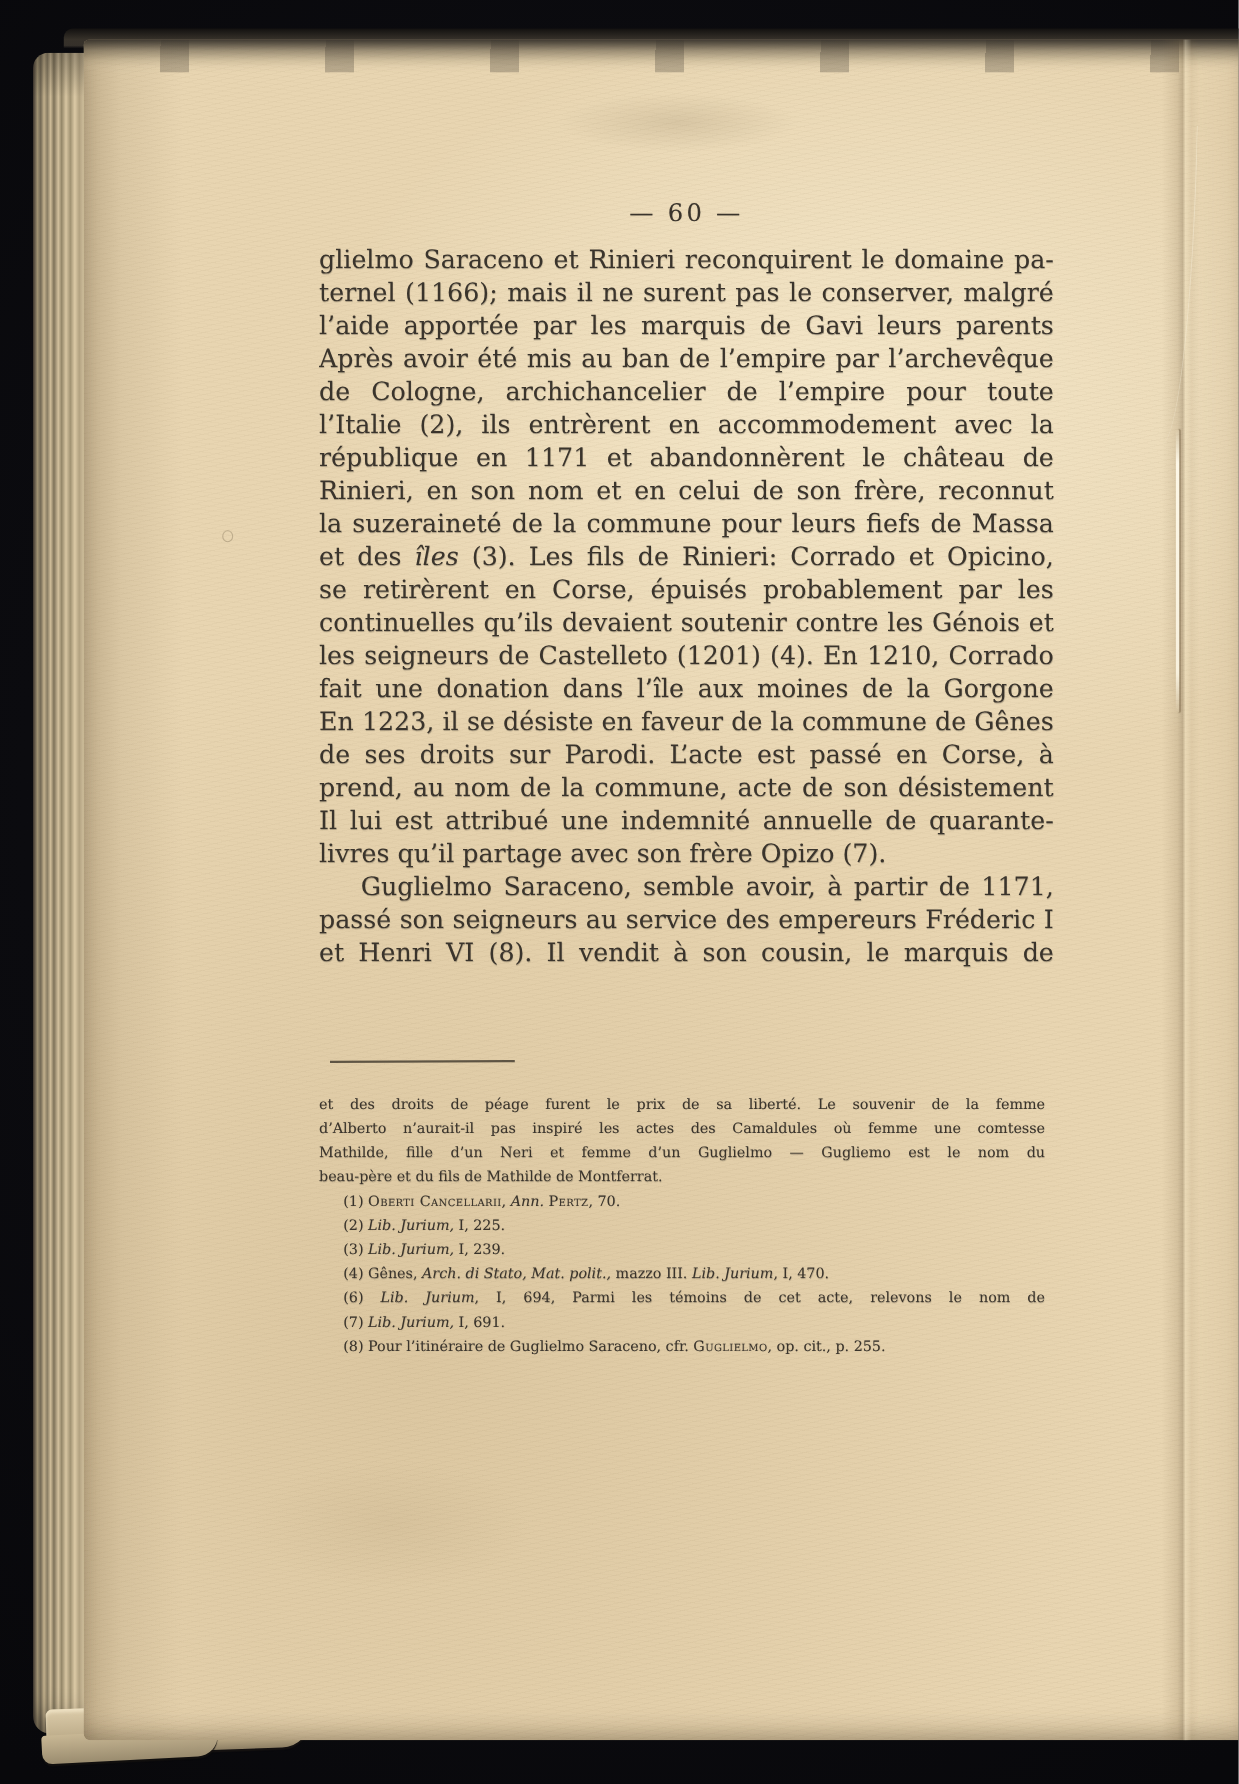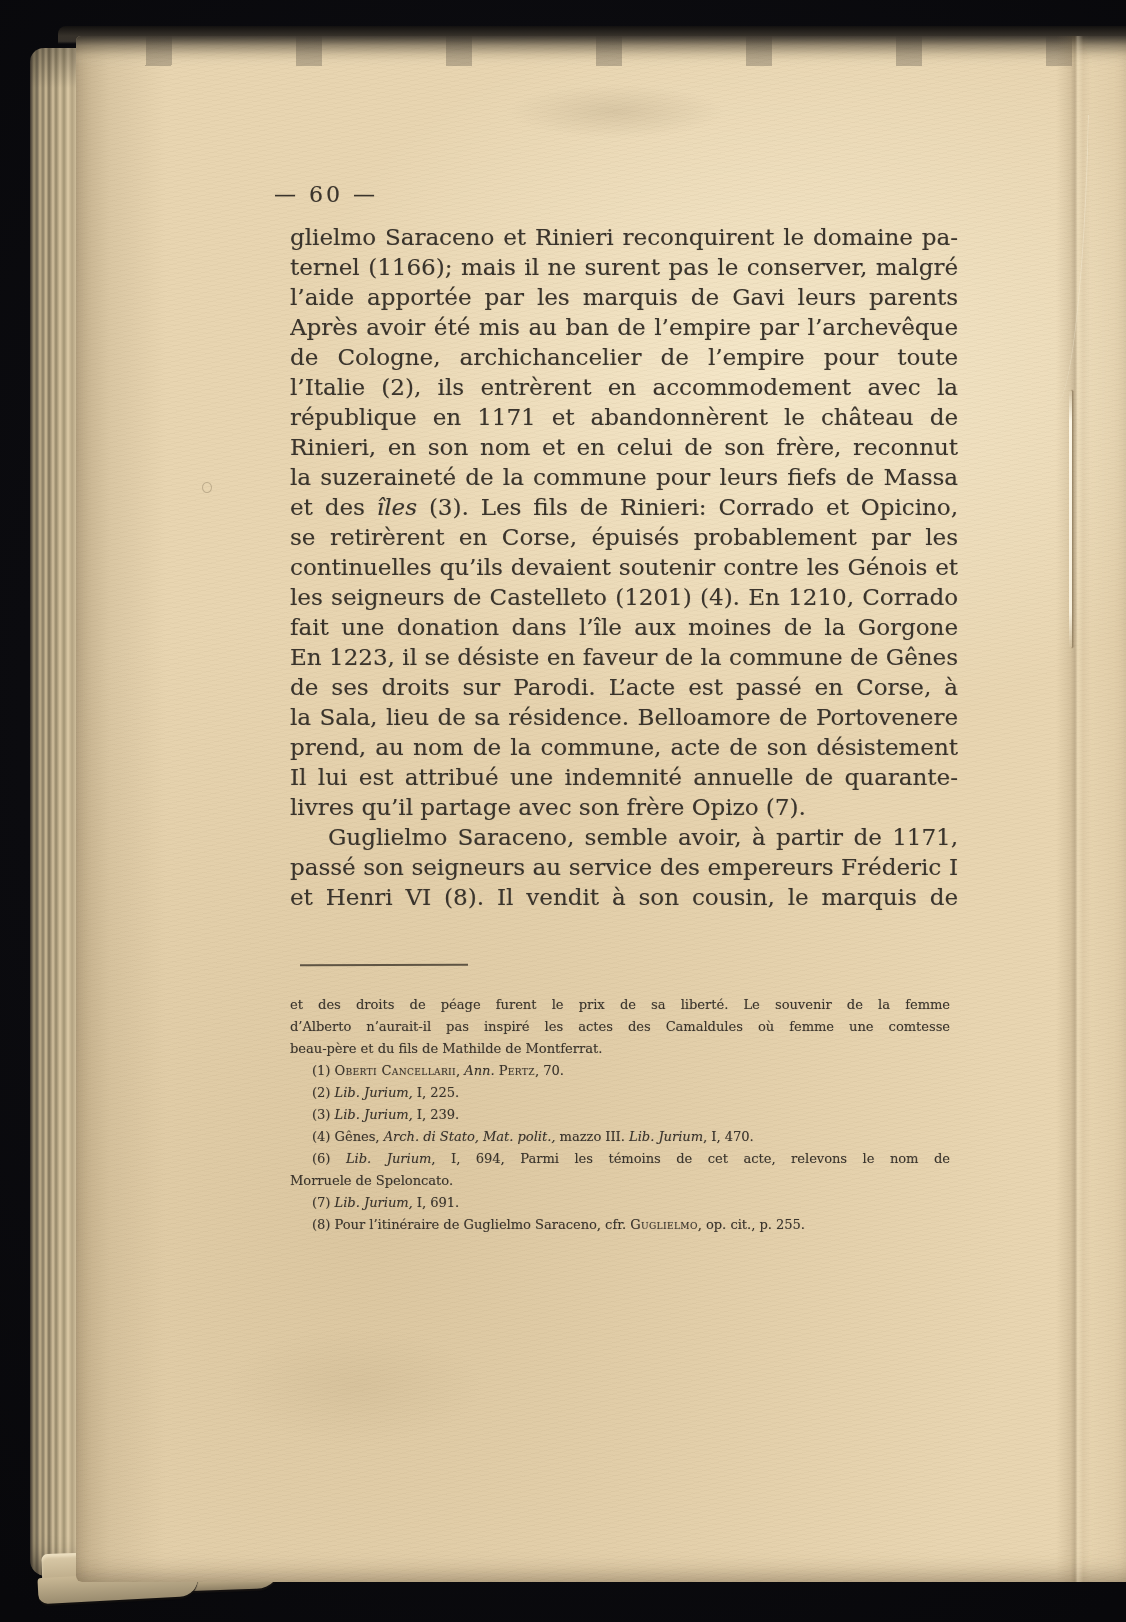--- a/index.html
+++ b/index.html
@@ -93,22 +93,22 @@
   .stain1{position:absolute;left:430px;top:48px;width:220px;height:55px;
     background:radial-gradient(ellipse at center, rgba(140,122,92,0.20), transparent 70%);}
   .stain2{position:absolute;left:150px;top:1290px;width:260px;height:120px;
     background:radial-gradient(ellipse at center, rgba(150,128,92,0.10), transparent 70%);}
   .speck{position:absolute;left:126px;top:446px;width:8px;height:9px;border:1.5px solid rgba(110,94,70,0.55);
     border-radius:50%;opacity:.6;}
 
   
   .ink{color:#3a342c;text-shadow:0.3px 0.3px 0.7px rgba(58,52,44,0.35);}
   .pagenum{
-    position:absolute;left:198px;top:146px;width:668px;
-    text-align:left;font-size:22px;letter-spacing:3px;
+    position:absolute;left:214px;top:146px;width:668px;
+    text-align:center;font-size:22px;letter-spacing:3px;
   }
   .maintext{position:absolute;left:214px;top:186px;width:668px;}
   .line{
     height:30px;line-height:30px;font-size:23px;overflow:hidden;
     text-align:justify;text-align-last:justify;
   }
   .line.short{text-align-last:left;}
   .line.indent{text-indent:38px;}
 
   .fnrule{position:absolute;left:224px;top:928px;width:168px;height:0;
@@ -154,36 +154,35 @@
         <div class="line">république en 1171 et abandonnèrent le château de Parodi.</div>
         <div class="line">Rinieri, en son nom et en celui de son frère, reconnut</div>
         <div class="line">la suzeraineté de la commune pour leurs fiefs de Massa</div>
         <div class="line">et des <i>îles</i> (3). Les fils de Rinieri: Corrado et Opicino,</div>
         <div class="line">se retirèrent en Corse, épuisés probablement par les luttes</div>
         <div class="line">continuelles qu’ils devaient soutenir contre les Génois et</div>
         <div class="line">les seigneurs de Castelleto (1201) (4). En 1210, Corrado</div>
         <div class="line">fait une donation dans l’île aux moines de la Gorgone (5).</div>
         <div class="line">En 1223, il se désiste en faveur de la commune de Gênes</div>
         <div class="line">de ses droits sur Parodi. L’acte est passé en Corse, à</div>
-        <div class="line">la Sala, lieu de sa résidence. Belloamore de Portovenere</div>
         <div class="line">prend, au nom de la commune, acte de son désistement (6).</div>
         <div class="line">Il lui est attribué une indemnité annuelle de quarante-cinq</div>
         <div class="line short">livres qu’il partage avec son frère Opizo (7).</div>
         <div class="line indent">Guglielmo Saraceno, semble avoir, à partir de 1171,</div>
         <div class="line">passé son seigneurs au service des empereurs Fréderic I</div>
         <div class="line">et Henri VI (8). Il vendit à son cousin, le marquis de</div>
       </div>
     <div class="fnrule"></div>
     <div class="fnotes ink">
         <div class="fline">et des droits de péage furent le prix de sa liberté. Le souvenir de la femme</div>
         <div class="fline">d’Alberto n’aurait-il pas inspiré les actes des Camaldules où femme une comtesse</div>
+        <div class="fline">Mathilde, fille d’un Neri et femme d’un Guglielmo — Gugliemo est le nom du</div>
         <div class="fline short">beau-père et du fils de Mathilde de Montferrat.</div>
         <div class="fline short indent">(1) <span class="sc">Oberti Cancellarii</span>, <i>Ann.</i> <span class="sc">Pertz</span>, 70.</div>
         <div class="fline short indent">(2) <i>Lib. Jurium,</i> I, 225.</div>
         <div class="fline short indent">(3) <i>Lib. Jurium,</i> I, 239.</div>
         <div class="fline short indent">(4) Gênes, <i>Arch. di Stato, Mat. polit.,</i> mazzo III. <i>Lib. Jurium</i>, I, 470.</div>
         <div class="fline indent">(6) <i>Lib. Jurium</i>, I, 694, Parmi les témoins de cet acte, relevons le nom de</div>
-        <div class="fline short">Morruele de Speloncato.</div>
         <div class="fline short indent">(7) <i>Lib. Jurium,</i> I, 691.</div>
         <div class="fline short indent">(8) Pour l’itinéraire de Guglielmo Saraceno, cfr. <span class="sc">Guglielmo</span>, op. cit., p. 255.</div>
       </div>
   </div>
 </div>
 
 </body></html>

